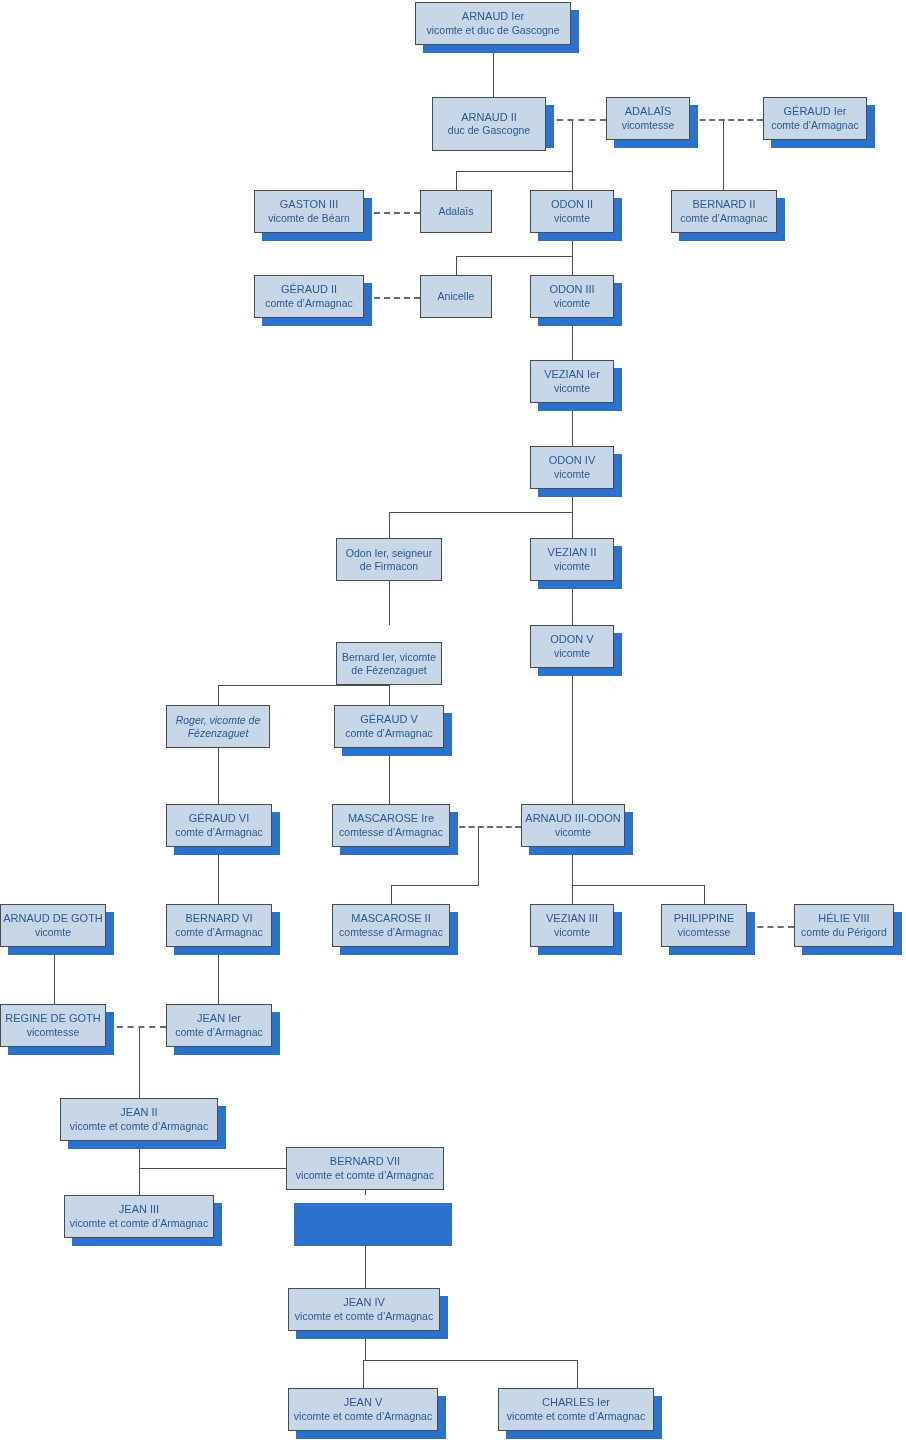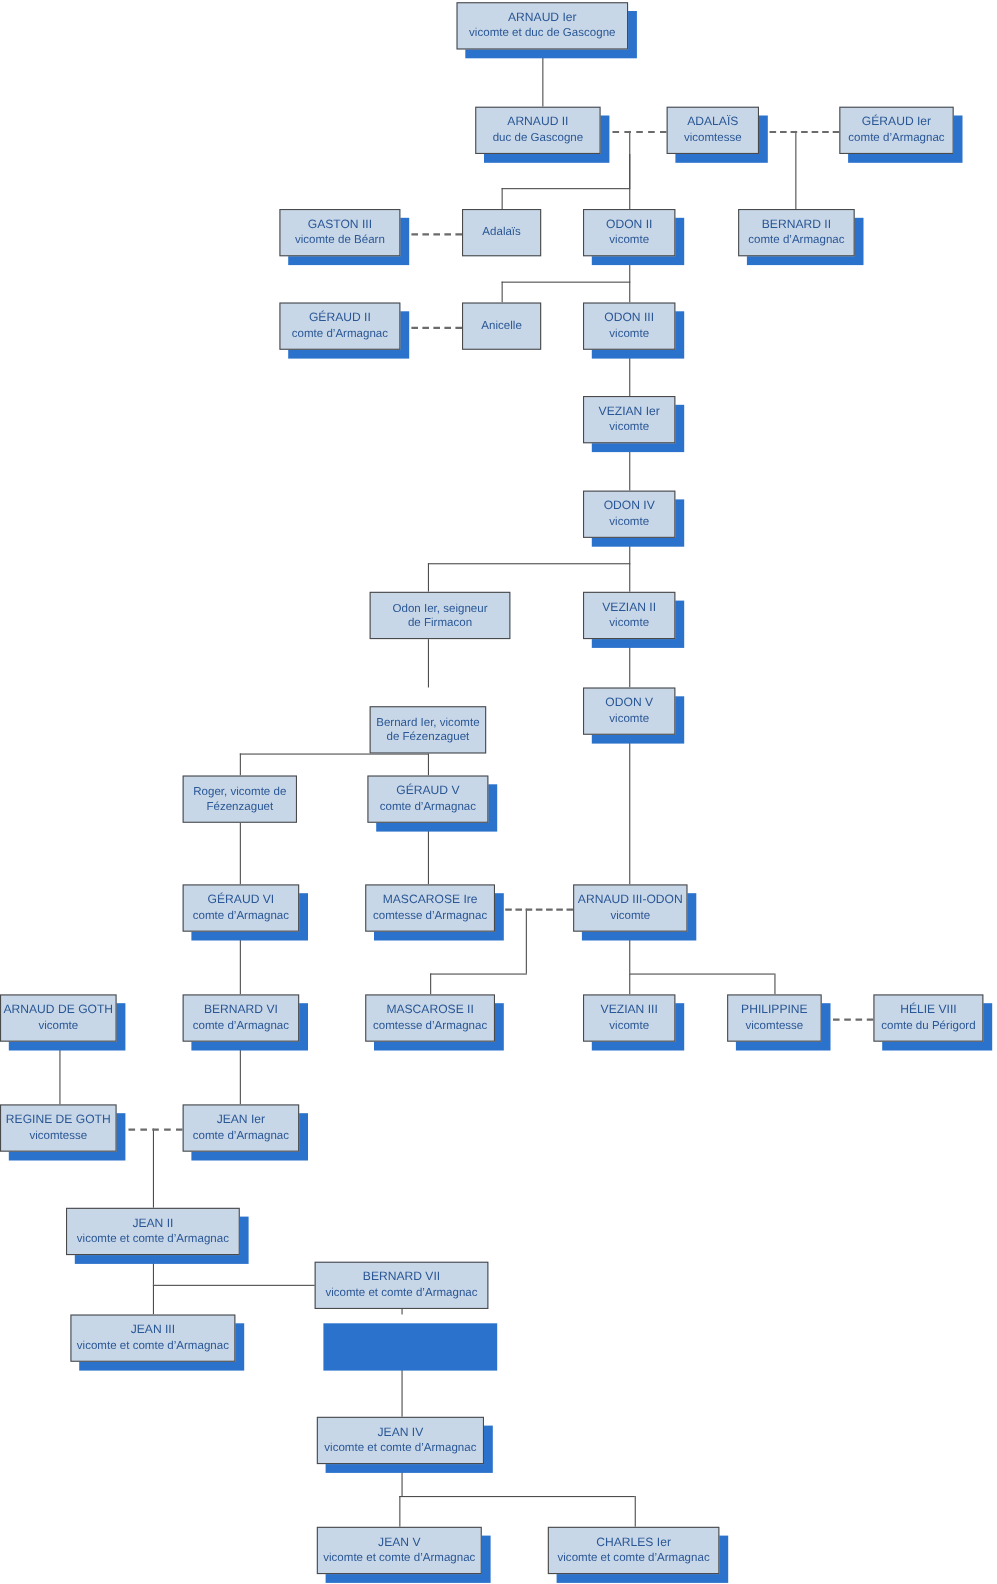--- a/index.html
+++ b/index.html
@@ -141,21 +141,21 @@
     <div class="shadow" style="background: rgb(42, 114, 204); left: 68px; top: 1106px; width: 158px; height: 43px;"></div>
     <div class="shadow" style="background: rgb(42, 114, 204); left: 72px; top: 1203px; width: 150px; height: 43px;"></div>
     <div class="shadow" style="background: rgb(42, 114, 204); left: 294px; top: 1203px; width: 158px; height: 43px;"></div>
     <div class="shadow" style="background: rgb(42, 114, 204); left: 296px; top: 1296px; width: 152px; height: 43px;"></div>
     <div class="shadow" style="background: rgb(42, 114, 204); left: 296px; top: 1396px; width: 150px; height: 43px;"></div>
     <div class="shadow" style="background: rgb(42, 114, 204); left: 506px; top: 1396px; width: 156px; height: 43px;"></div>
     <div class="node caps" style="left: 415px; top: 2px; width: 156px; height: 43px; background: rgb(200, 215, 232); border-color: rgb(74, 74, 74); color: rgb(42, 87, 149); text-align: right;">
       <span class="l1">ARNAUD Ier</span>
       <span class="l2">vicomte et duc de Gascogne</span>
     </div>
-    <div class="node caps" style="left: 432px; top: 97px; width: 114px; height: 43px; background: rgb(200, 215, 232); border-color: rgb(74, 74, 74); color: rgb(42, 87, 149);">
+    <div class="node caps" style="left: 432px; top: 97px; width: 114px; height: 54px; background: rgb(200, 215, 232); border-color: rgb(74, 74, 74); color: rgb(42, 87, 149);">
       <span class="l1">ARNAUD II</span>
       <span class="l2">duc de Gascogne</span>
     </div>
     <div class="node caps" style="left: 606px; top: 97px; width: 84px; height: 43px; background: rgb(200, 215, 232); border-color: rgb(74, 74, 74); color: rgb(42, 87, 149);">
       <span class="l1">ADALAÏS</span>
       <span class="l2">vicomtesse</span>
     </div>
     <div class="node caps" style="left: 763px; top: 97px; width: 104px; height: 43px; background: rgb(200, 215, 232); border-color: rgb(74, 74, 74); color: rgb(42, 87, 149);">
       <span class="l1">GÉRAUD Ier</span>
       <span class="l2">comte d’Armagnac</span>
@@ -187,37 +187,37 @@
       <span class="l2">vicomte</span>
     </div>
     <div class="node caps" style="left: 530px; top: 360px; width: 84px; height: 43px; background: rgb(200, 215, 232); border-color: rgb(74, 74, 74); color: rgb(42, 87, 149);">
       <span class="l1">VEZIAN Ier</span>
       <span class="l2">vicomte</span>
     </div>
     <div class="node caps" style="left: 530px; top: 446px; width: 84px; height: 43px; background: rgb(200, 215, 232); border-color: rgb(74, 74, 74); color: rgb(42, 87, 149);">
       <span class="l1">ODON IV</span>
       <span class="l2">vicomte</span>
     </div>
-    <div class="node mixed" style="left: 336px; top: 538px; width: 128px; height: 43px; background: rgb(200, 215, 232); border-color: rgb(74, 74, 74); color: rgb(42, 87, 149);">
+    <div class="node mixed" style="left: 336px; top: 538px; width: 106px; height: 43px; background: rgb(200, 215, 232); border-color: rgb(74, 74, 74); color: rgb(42, 87, 149);">
       <span class="l1">Odon Ier, seigneur</span>
       <span class="l2">de Firmacon</span>
     </div>
     <div class="node caps" style="left: 530px; top: 538px; width: 84px; height: 43px; background: rgb(200, 215, 232); border-color: rgb(74, 74, 74); color: rgb(42, 87, 149);">
       <span class="l1">VEZIAN II</span>
       <span class="l2">vicomte</span>
     </div>
     <div class="node mixed" style="left: 336px; top: 625px; width: 106px; height: 43px; background: rgb(200, 215, 232); border-color: rgb(74, 74, 74); color: rgb(42, 87, 149); margin-top: 17px;">
       <span class="l1">Bernard Ier, vicomte</span>
       <span class="l2">de Fézenzaguet</span>
     </div>
     <div class="node caps" style="left: 530px; top: 625px; width: 84px; height: 43px; background: rgb(200, 215, 232); border-color: rgb(74, 74, 74); color: rgb(42, 87, 149);">
       <span class="l1">ODON V</span>
       <span class="l2">vicomte</span>
     </div>
-    <div class="node mixed" style="left: 166px; top: 705px; width: 104px; height: 43px; background: rgb(200, 215, 232); border-color: rgb(74, 74, 74); color: rgb(42, 87, 149);">
+    <div class="node mixed" style="left: 166px; top: 705px; width: 104px; height: 43px; background: rgb(200, 215, 232); border-color: rgb(74, 74, 74); color: rgb(42, 87, 149); font-style: italic;">
       <span class="l1">Roger, vicomte de</span>
       <span class="l2">Fézenzaguet</span>
     </div>
     <div class="node caps" style="left: 334px; top: 705px; width: 110px; height: 43px; background: rgb(200, 215, 232); border-color: rgb(74, 74, 74); color: rgb(42, 87, 149);">
       <span class="l1">GÉRAUD V</span>
       <span class="l2">comte d’Armagnac</span>
     </div>
     <div class="node caps" style="left: 166px; top: 804px; width: 106px; height: 43px; background: rgb(200, 215, 232); border-color: rgb(74, 74, 74); color: rgb(42, 87, 149);">
       <span class="l1">GÉRAUD VI</span>
       <span class="l2">comte d’Armagnac</span>

